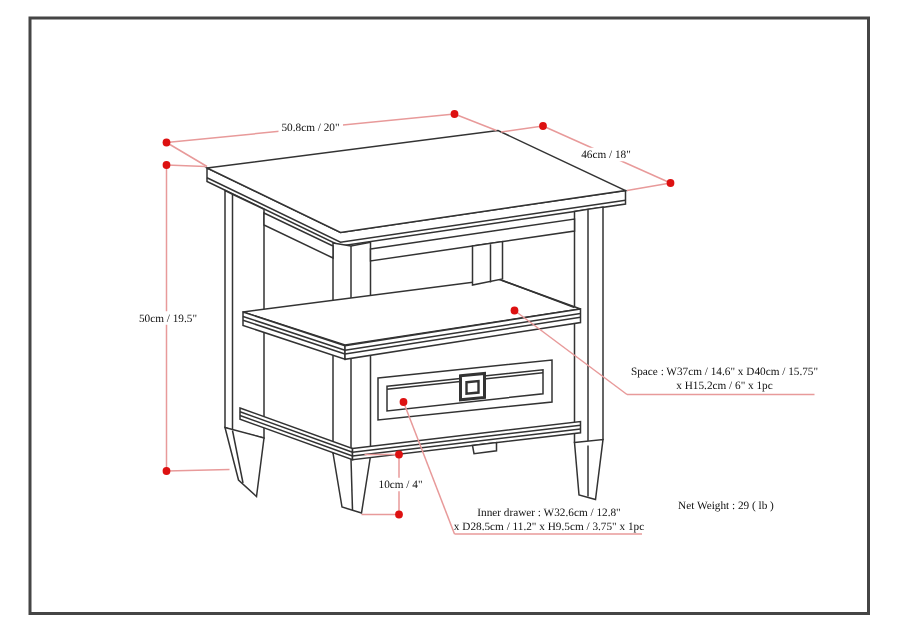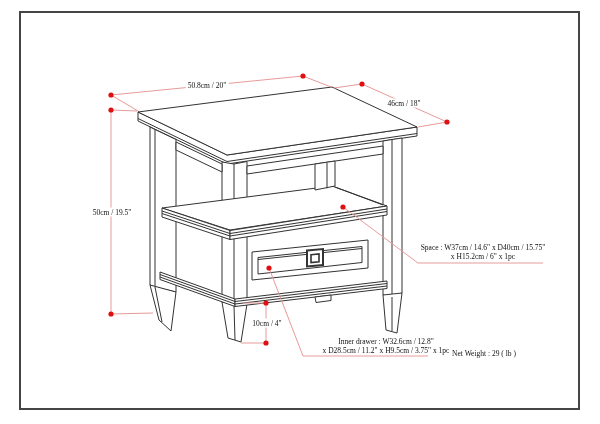--- a/index.html
+++ b/index.html
@@ -108,19 +108,19 @@
   <div class="lbl bg" style="left:207px;top:85px;">50.8cm / 20"</div>
   <div class="lbl bg" style="left:404px;top:103px;">46cm / 18"</div>
   <div class="lbl bg" style="left:112px;top:212px;">50cm / 19.5"</div>
   <div class="lbl bg" style="left:267px;top:323px;">10cm / 4"</div>
 
   <div class="lbl" style="left:483px;top:252px;">
     <div>Space : W37cm / 14.6" x D40cm / 15.75"</div>
     <div>x H15.2cm / 6" x 1pc</div>
   </div>
 
-  <div class="lbl" style="left:366px;top:346px;margin-left:20px;">
+  <div class="lbl" style="left:366px;top:346px;">
     <div>Inner drawer : W32.6cm / 12.8"</div>
     <div>x D28.5cm / 11.2" x H9.5cm / 3.75" x 1pc</div>
   </div>
 
-  <div class="lbl" style="left:484px;top:353px;">Net Weight : 29 ( lb )</div>
+  <div class="lbl" style="left:484px;top:337px;">Net Weight : 29 ( lb )</div>
 </div>
 
 </body></html>

